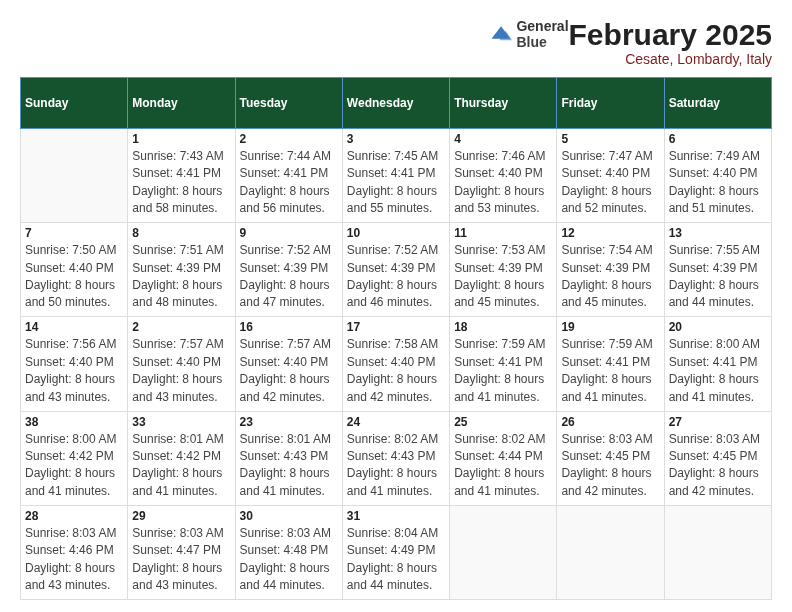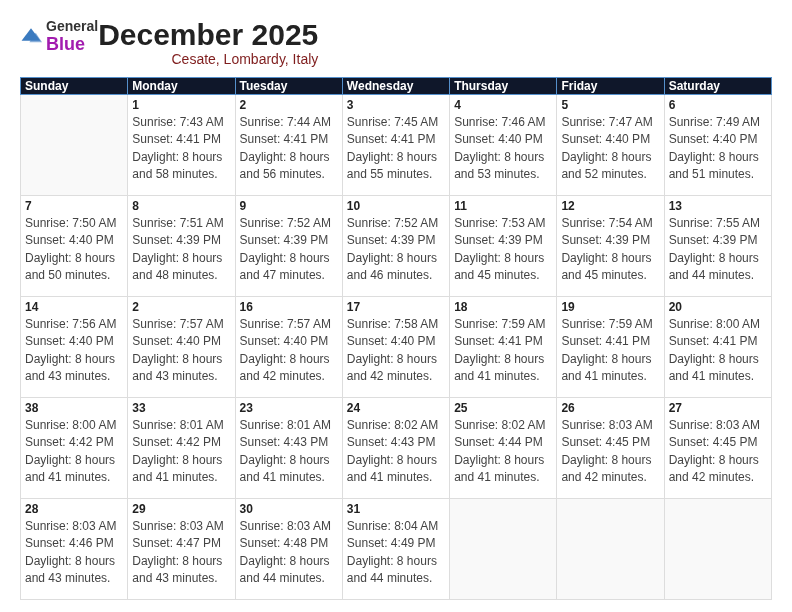--- a/index.html
+++ b/index.html
@@ -12,21 +12,21 @@
     }
     .page {
       width: 792px;
       height: 612px;
       padding: 18px 20px 12px 20px;
       display: flex;
       flex-direction: column;
     }
     .header {
       display: flex;
-      justify-content: flex-start;
+      justify-content: flex-end;
       align-items: flex-start;
       margin-bottom: 10px;
     }
     .logo {
       display: flex;
       align-items: center;
       gap: 4px;
     }
     .logo-icon {
       width: 22px;
@@ -46,25 +46,25 @@
       color: #7f1d1d;
     }
     .calendar {
       flex: 1;
       border: 1px solid #ccc;
       border-collapse: collapse;
       width: 100%;
       table-layout: fixed;
     }
     .calendar th {
-      background-color: #0f172a;
+      background-color: #14532d;
       color: #fff;
       font-size: 12px;
       font-weight: bold;
-      padding: 1px 4px;
+      padding: 18px 4px;
       border: 1px solid #5590cc;
       text-align: left;
     }
     .calendar td {
       border: 1px solid #ddd;
       vertical-align: top;
       padding: 3px 4px;
       font-size: 9.5px;
       color: #333;
       background: #fff;
@@ -96,26 +96,26 @@
   <div class="header">
     <div class="logo">
       <svg class="logo-icon" viewBox="0 0 28 28">
         <rect x="0" y="0" width="28" height="28" fill="white"></rect>
         <polygon points="14,4 26,20 2,20" fill="#3a7abf"></polygon>
         <polygon points="20,10 28,22 12,22" fill="#3a7abf" opacity="0.6"></polygon>
       </svg>
       <div>
         <div style="display:flex; flex-direction:column; line-height:1.15;">
           <span style="font-size:14px;font-weight:bold;color:#333;">General</span>
-          <span style="font-size:18px;font-weight:bold;color:#a21caf;">Blue</span>
+          <span style="font-size:14px;font-weight:bold;color:#404040;">Blue</span>
         </div>
       </div>
     </div>
     <div class="title-section">
-      <div class="month-title">December 2025</div>
+      <div class="month-title">February 2025</div>
       <div class="location-title">Cesate, Lombardy, Italy</div>
     </div>
   </div>
 
   <table class="calendar">
     <thead>
       <tr id="header-row">
           <th>Sunday</th>
           <th>Monday</th>
           <th>Tuesday</th>

